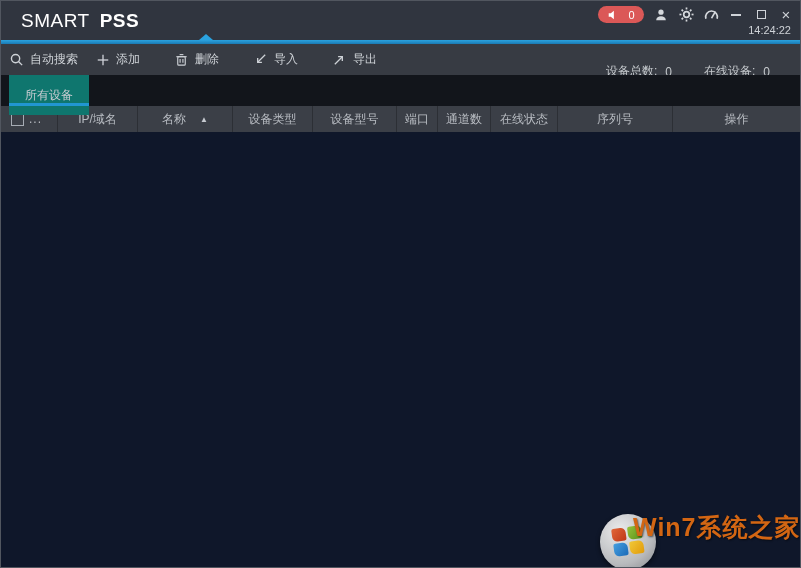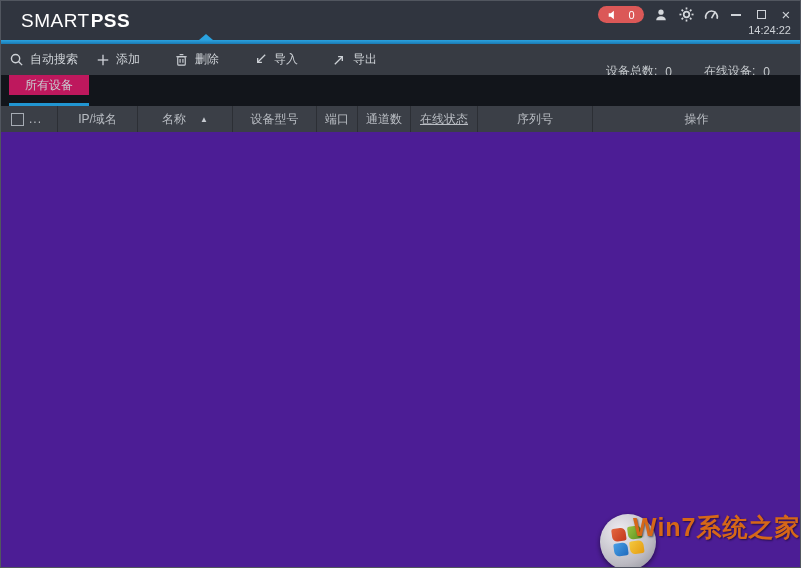--- a/index.html
+++ b/index.html
@@ -7,21 +7,21 @@
   .window {
     position:relative; width:801px; height:568px;
     background:#34383e; border:1px solid #51565f; overflow:hidden;
     font-family:"Liberation Sans", sans-serif;
     -webkit-font-smoothing:antialiased;
   }
   
   .titlebar { position:relative; height:39px; background:#30353f; display:flex; align-items:center; }
   .logo { margin-left:20px; font-size:19px; color:#ffffff; letter-spacing:.5px; white-space:nowrap; }
   .logo .smart { font-weight:400; }
-  .logo .pss { font-weight:700; margin-left:1px; }
+  .logo .pss { font-weight:700; margin-left:10px; }
   .main-tabs { display:flex; align-items:center; margin-left:66px; gap:34px; }
   .main-tab { font-size:13px; color:#959ba3; cursor:default; white-space:nowrap; }
   .main-tab.active { color:#ffffff; }
   .tab-add { color:#c9cdd3; font-size:23px; line-height:20px; margin-left:4px; }
   .tb-right { position:absolute; top:5px; right:6px; display:flex; align-items:center; gap:9px; }
   .alarm-pill { width:46px; height:17px; border-radius:9px; background:#db5857;
     display:flex; align-items:center; justify-content:space-evenly; color:#fff; font-size:11px; }
   .tb-icon { width:16px; height:16px; display:flex; align-items:center; justify-content:center; }
   .win-btn { width:16px; height:16px; display:flex; align-items:center; justify-content:center; color:#cfd3d8; }
   .min-bar { width:10px; height:2px; background:#cfd3d8; display:block; }
@@ -34,36 +34,36 @@
   
   .toolbar { position:relative; height:31px; background:#373b43; display:flex; align-items:center; }
   .tool-btn { display:flex; align-items:center; gap:6px; color:#ced2d7; font-size:12px; white-space:nowrap; }
   .tool-btn svg { display:block; }
   .tb-m1 { margin-left:8px; } .tb-m2 { margin-left:18px; } .tb-m3 { margin-left:34px; }
   .toolbar-stats { position:absolute; right:30px; top:12px; height:100%; display:flex; align-items:center; gap:32px; }
   .stat { font-size:12px; color:#c6cace; display:flex; align-items:center; }
   .stat .val { margin-left:8px; }
   
   .tabstrip { position:relative; height:31px; background:#12151b; }
-  .device-tab { position:absolute; left:8px; top:0; width:80px; height:20px; background:#be185d;
+  .device-tab { position:absolute; left:8px; top:0; width:80px; height:40px; background:#0f766e;
     color:#c9cdd2; font-size:12px; display:flex; align-items:center; justify-content:center; }
   .device-tab-underline { position:absolute; left:8px; top:28px; width:80px; height:3px; background:#2196d2; }
   
   .table-header { height:26px; background:#3b3f47; display:flex; align-items:stretch;
     font-size:12px; color:#b9bdc3; }
   .th { display:flex; align-items:center; justify-content:center; border-right:1px solid #2c2f35; }
   .th:last-child { border-right:none; flex:1; }
   .th-sel { width:57px; justify-content:flex-start; padding-left:10px; }
   .checkbox { width:13px; height:13px; border:1px solid #a6acb4; background:transparent; }
   .th-dots { margin-left:5px; letter-spacing:1px; }
   .c2 { width:95px; } .c3 { width:80px; } .c4 { width:80px; } .c5 { width:84px;text-align:center; }
-  .c6 { width:41px; } .c7 { width:53px; } .c8 { width:67px;text-decoration:underline; } .c9 { width:115px; }
+  .c6 { width:41px; } .c7 { width:53px; } .c8 { width:67px; } .c9 { width:115px; }
   .sort-arrow { font-size:8px; color:#c6cad0; margin-left:14px; }
   
-  .content { position:relative; height:435px; background:#4c1d95; }
+  .content { position:relative; height:435px; background:#0f172a; }
   
   .watermark { position:absolute; right:4px; bottom:0; width:196px; height:62px; opacity:.95; }
   .wm-circle { position:absolute; left:0; bottom:-3px; width:56px; height:56px; border-radius:50%;
     background:radial-gradient(circle at 35% 30%, #f7f7f7, #c2c3c5 62%, #8b8d90);
     box-shadow:0 2px 5px rgba(0,0,0,.55); }
   .wm-flag { position:absolute; left:13px; top:13px; width:30px; height:30px;
     display:grid; grid-template-columns:14px 14px; grid-template-rows:13px 13px; gap:2px;
     transform:rotate(-8deg); }
   .wm-pane { border-radius:2px 5px 2px 5px; }
   .pane-red { background:linear-gradient(135deg,#ec6a3a,#c93a17); }
@@ -194,20 +194,21 @@
   <div class="table-header">
     <div class="th th-sel">
       <span class="checkbox"></span>
       <span class="th-dots">...</span>
     </div>
     <div class="th c3">IP/域名</div>
     <div class="th c2">
       <span>名称</span>
       <span class="sort-arrow">▲</span>
     </div>
+    <div class="th c4">设备类型</div>
     <div class="th c5">设备型号</div>
     <div class="th c6">端口</div>
     <div class="th c7">通道数</div>
     <div class="th c8">在线状态</div>
     <div class="th c9">序列号</div>
     <div class="th">操作</div>
   </div>
 
   <div class="content">
     <div class="watermark">

